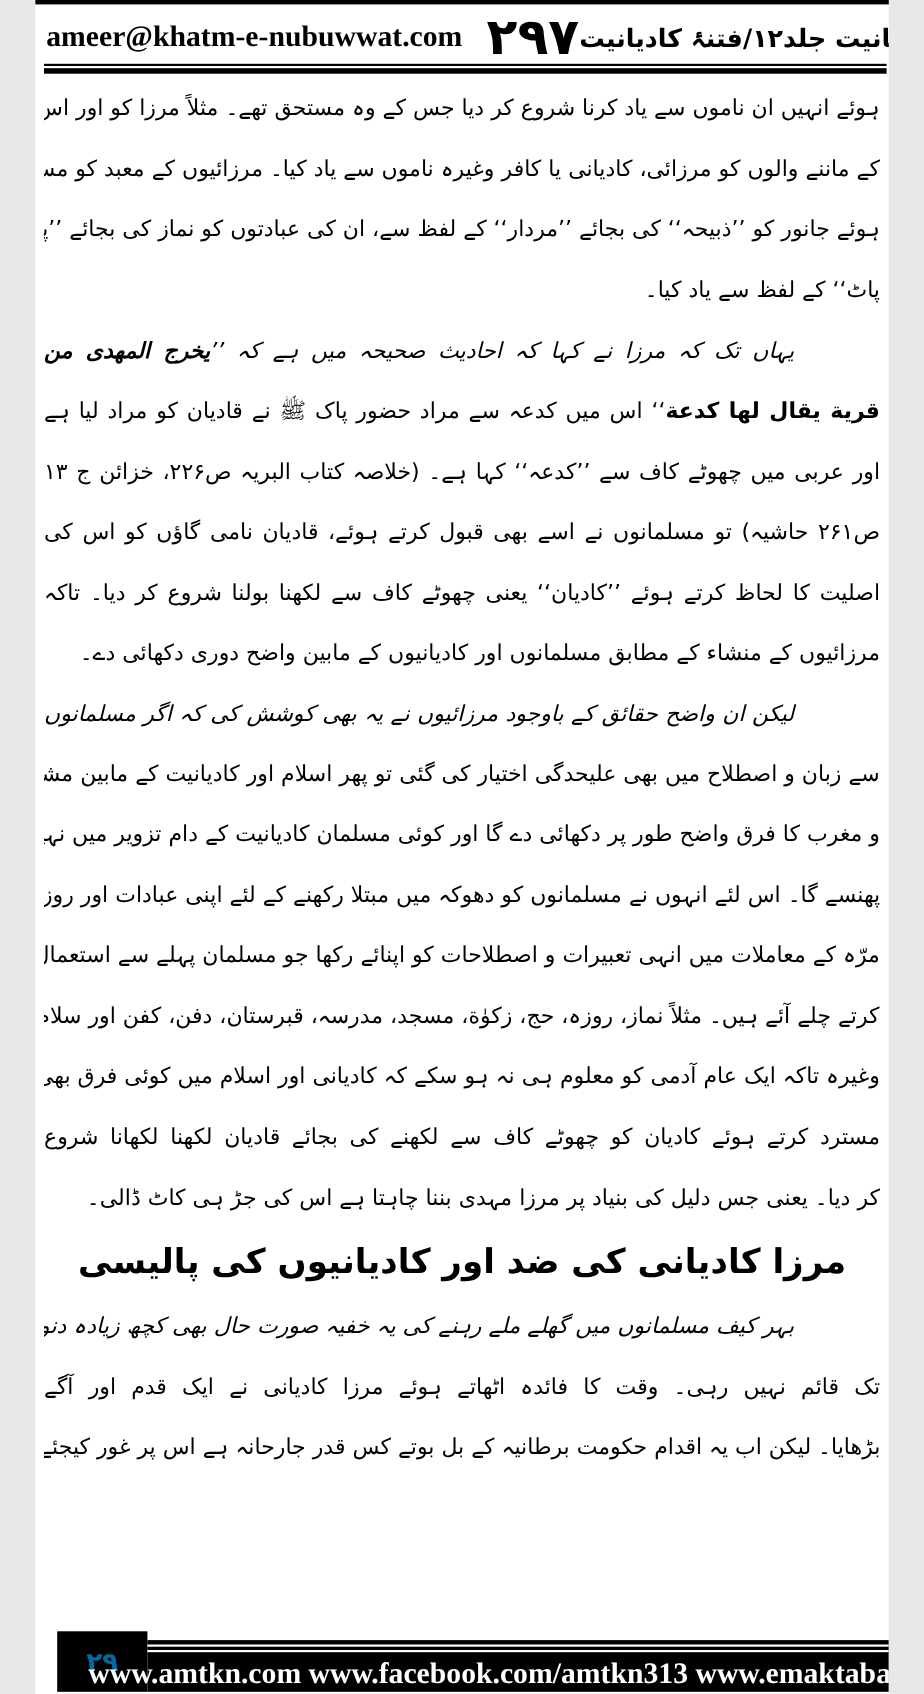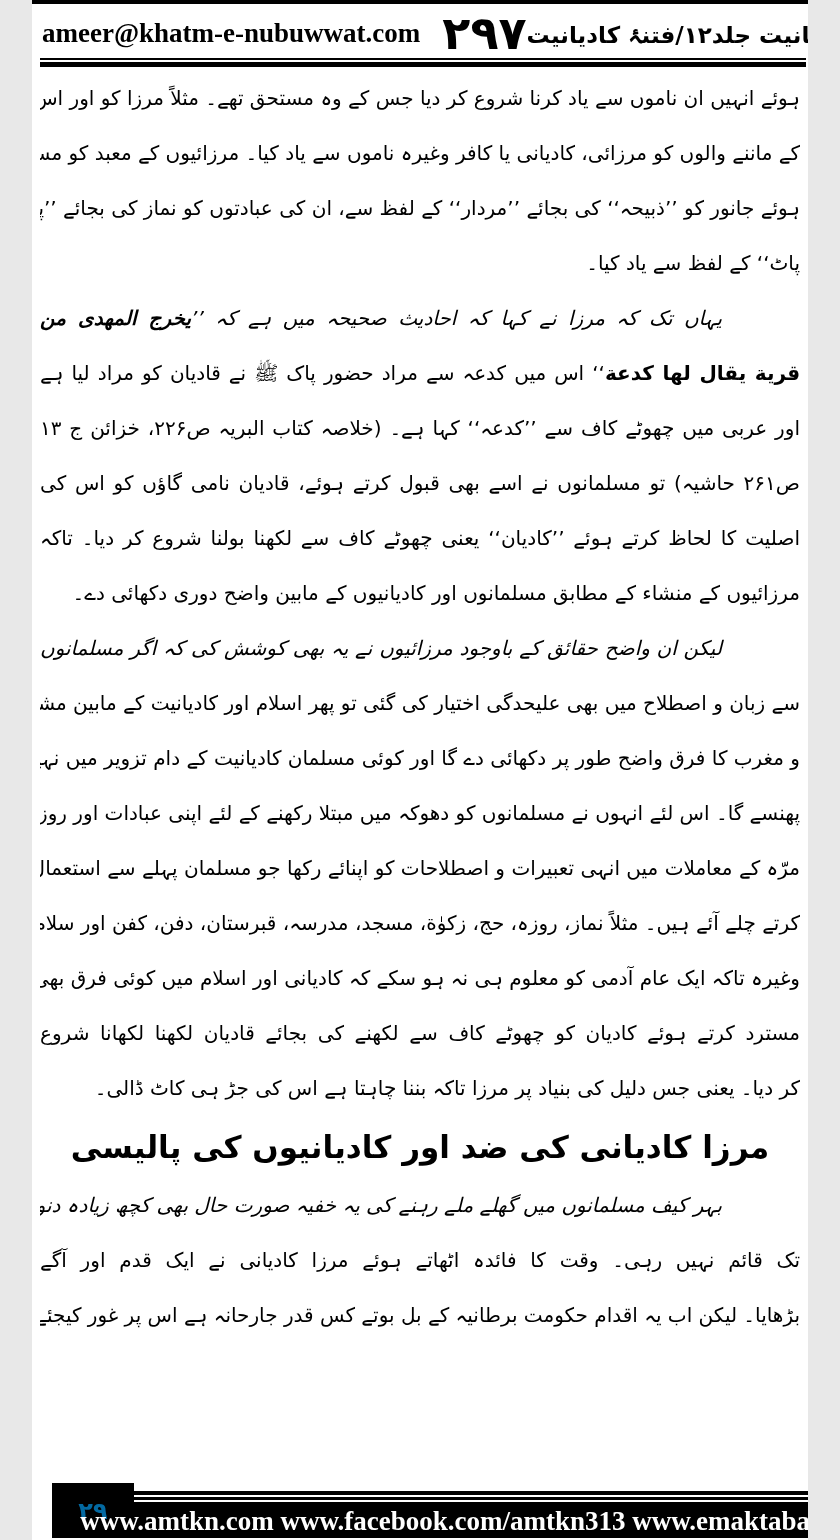--- a/index.html
+++ b/index.html
@@ -120,21 +120,21 @@
         <div class="line"><span>اصلیت کا لحاظ کرتے ہوئے ’’کادیان‘‘ یعنی چھوٹے کاف سے لکھنا بولنا شروع کر دیا۔ تاکہ</span></div>
         <div class="line end"><span>مرزائیوں کے منشاء کے مطابق مسلمانوں اور کادیانیوں کے مابین واضح دوری دکھائی دے۔</span></div>
         <div class="line indent"><span>لیکن ان واضح حقائق کے باوجود مرزائیوں نے یہ بھی کوشش کی کہ اگر مسلمانوں</span></div>
         <div class="line"><span>سے زبان و اصطلاح میں بھی علیحدگی اختیار کی گئی تو پھر اسلام اور کادیانیت کے مابین مشرق</span></div>
         <div class="line"><span>و مغرب کا فرق واضح طور پر دکھائی دے گا اور کوئی مسلمان کادیانیت کے دام تزویر میں نہیں</span></div>
         <div class="line"><span>پھنسے گا۔ اس لئے انہوں نے مسلمانوں کو دھوکہ میں مبتلا رکھنے کے لئے اپنی عبادات اور روز</span></div>
         <div class="line"><span>مرّہ کے معاملات میں انہی تعبیرات و اصطلاحات کو اپنائے رکھا جو مسلمان پہلے سے استعمال</span></div>
         <div class="line"><span>کرتے چلے آئے ہیں۔ مثلاً نماز، روزہ، حج، زکوٰة، مسجد، مدرسہ، قبرستان، دفن، کفن اور سلام</span></div>
         <div class="line"><span>وغیرہ تاکہ ایک عام آدمی کو معلوم ہی نہ ہو سکے کہ کادیانی اور اسلام میں کوئی فرق بھی ہے۔</span></div>
         <div class="line"><span>مسترد کرتے ہوئے کادیان کو چھوٹے کاف سے لکھنے کی بجائے قادیان لکھنا لکھانا شروع</span></div>
-        <div class="line end"><span>کر دیا۔ یعنی جس دلیل کی بنیاد پر مرزا تاکہ بننا چاہتا ہے اس کی جڑ ہی کاٹ ڈالی۔</span></div>
+        <div class="line end"><span>کر دیا۔ یعنی جس دلیل کی بنیاد پر مرزا مہدی بننا چاہتا ہے اس کی جڑ ہی کاٹ ڈالی۔</span></div>
       </div>
     <div class="heading">مرزا کادیانی کی ضد اور کادیانیوں کی پالیسی</div>
     <div id="lines-after">
         <div class="line indent"><span>بہر کیف مسلمانوں میں گھلے ملے رہنے کی یہ خفیہ صورت حال بھی کچھ زیادہ دنوں</span></div>
         <div class="line"><span>تک قائم نہیں رہی۔ وقت کا فائدہ اٹھاتے ہوئے مرزا کادیانی نے ایک قدم اور آگے</span></div>
         <div class="line"><span>بڑھایا۔ لیکن اب یہ اقدام حکومت برطانیہ کے بل بوتے کس قدر جارحانہ ہے اس پر غور کیجئے</span></div>
       </div>
   </div>
 
   <div class="footer-box">

